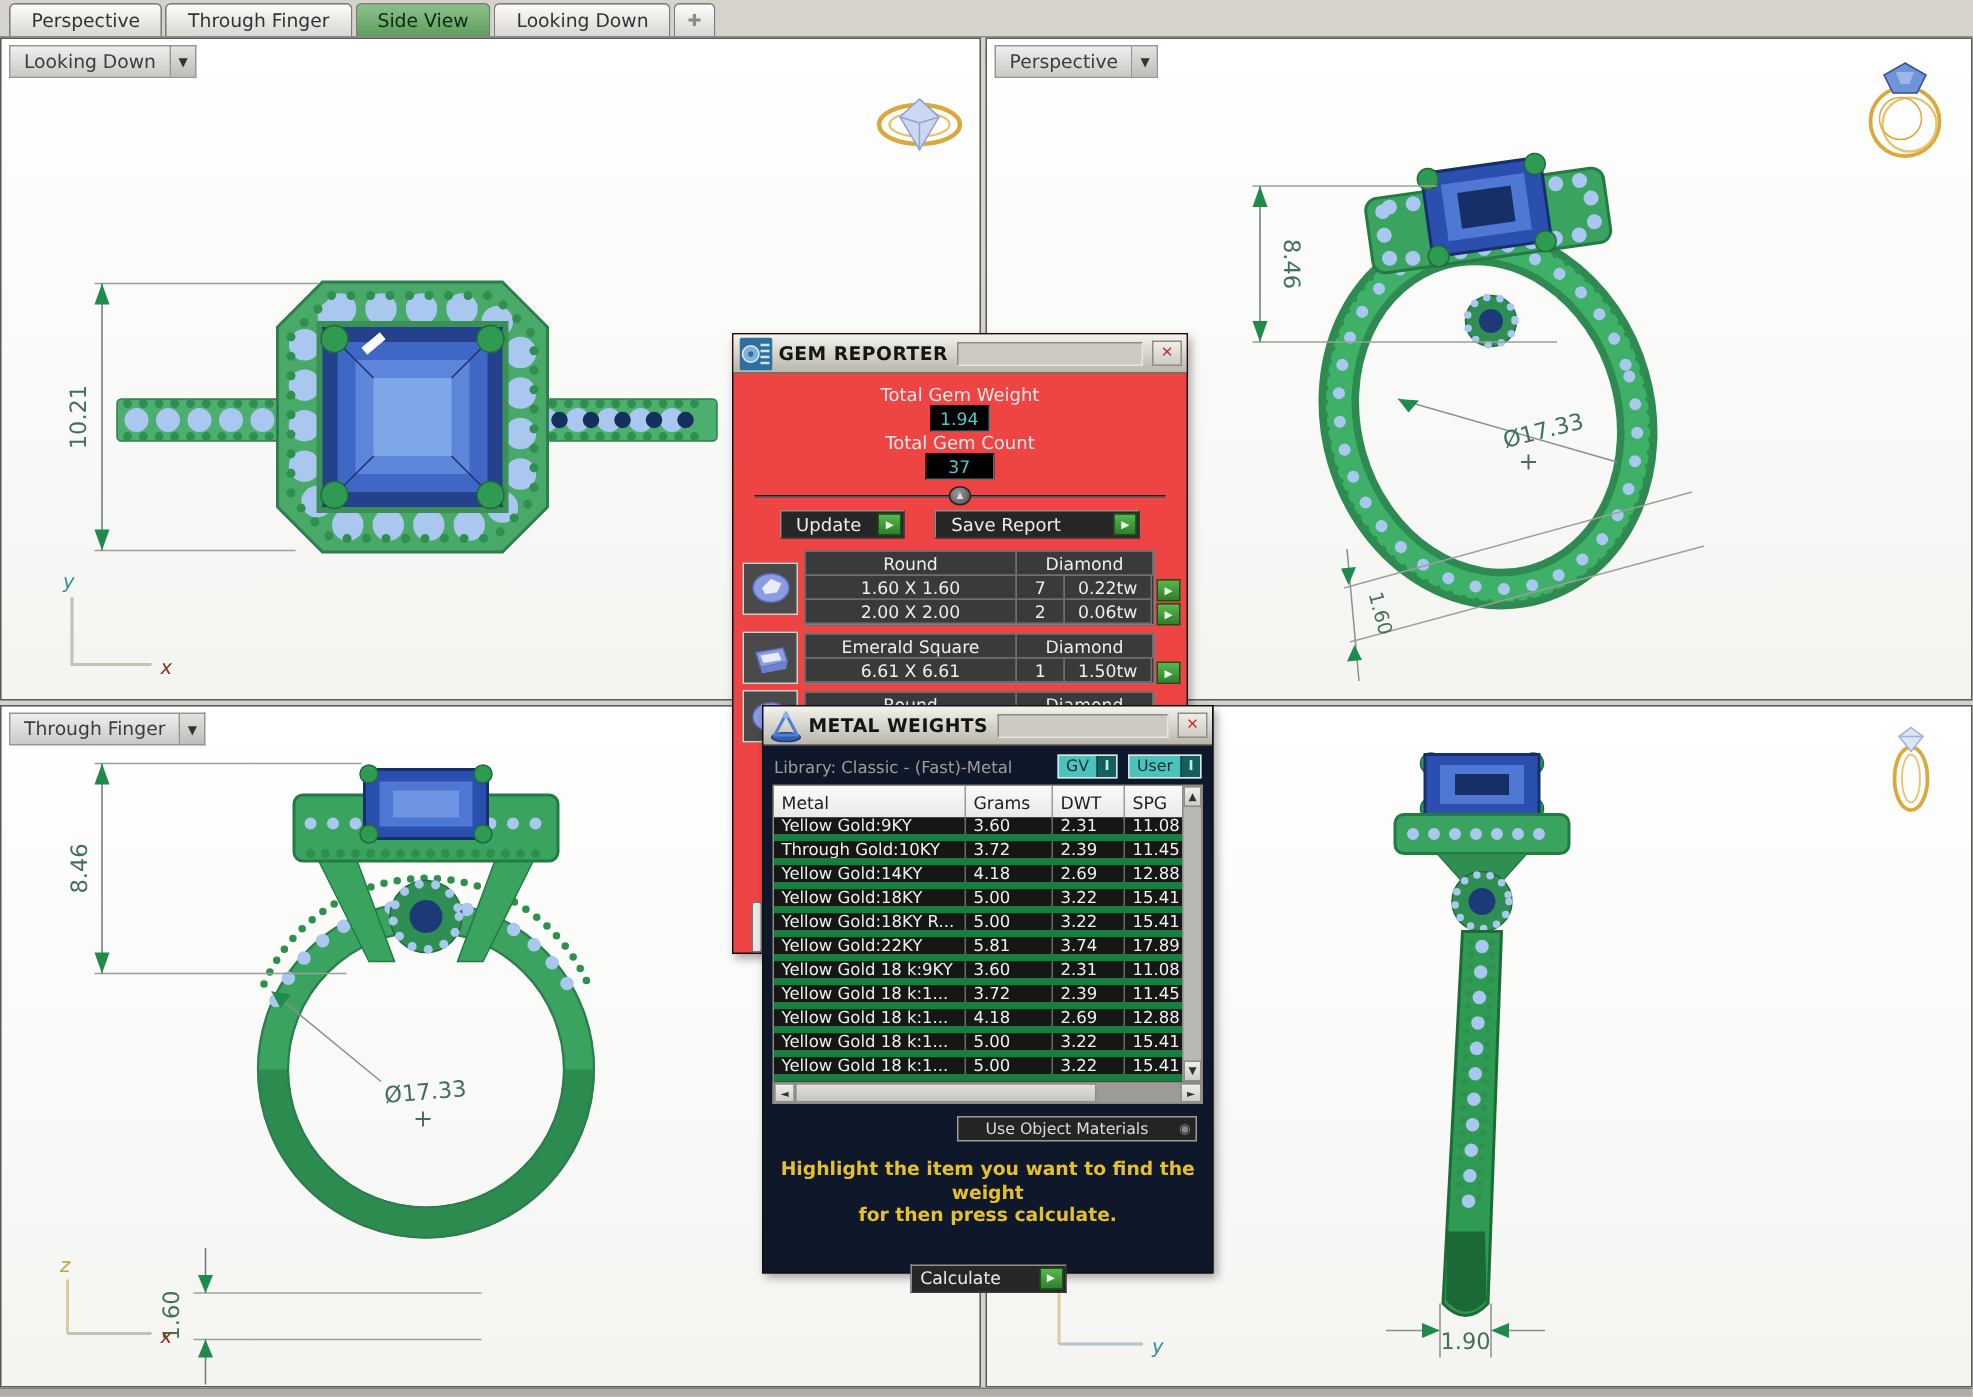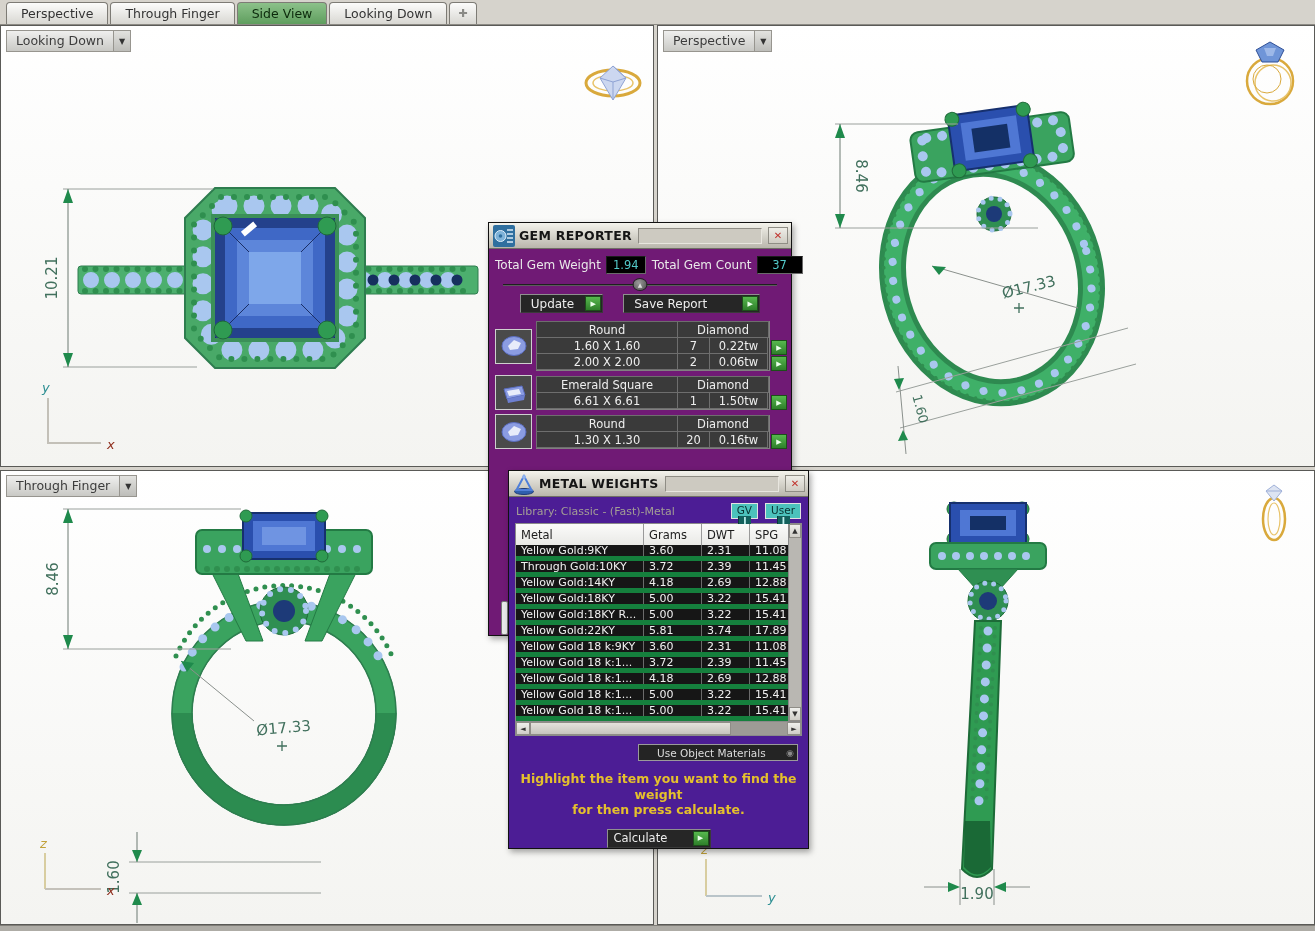--- a/index.html
+++ b/index.html
@@ -33,22 +33,22 @@
   .dlg { position:absolute; border:1px solid #111; box-shadow:2px 3px 6px rgba(0,0,0,.35); }
   .titlebar { height:26px; background:linear-gradient(#f4f3ec,#b9b6ac); display:flex; align-items:center;
     padding:0 3px; border-bottom:1px solid #706e66; }
   .titlebar .ticon { width:22px; height:22px; margin:0 4px 0 1px; }
   .titlebar .ttext { font-size:12.5px; font-weight:bold; color:#151515; letter-spacing:.3px; white-space:nowrap; }
   .titlebar .tslot { flex:1; height:16px; margin:0 6px; background:#cdcac1; border:1px solid #8f8d85; border-right-color:#e8e6df; border-bottom-color:#e8e6df; }
   .xbtn { width:20px; height:17px; background:linear-gradient(#eeede7,#cfccc3); border:1px solid #8f8d85;
     color:#c0302a; font-size:10px; font-weight:bold; display:flex; align-items:center; justify-content:center; cursor:default; }
 
   
-  .gem-reporter { left:488px; top:222px; width:304px; height:414px; background:#701a75; z-index:30; }
-  .gr-totals { display:flex; align-items:center; margin:7px 6px 0 6px; color:#e9e9e9; font-size:12px; white-space:nowrap; }
+  .gem-reporter { left:488px; top:222px; width:304px; height:414px; background:#ef4444; z-index:30; }
+  .gr-totals { display:flex; align-items:center; margin:7px 6px 0 6px; color:#e9e9e9; font-size:12px; white-space:nowrap;flex-direction:column; }
   .valbox { background:#000; border:1px solid #6a6a6a; border-top-color:#1c1c1c; border-left-color:#1c1c1c;
     color:#53c9c9; font-size:11.5px; text-align:center; padding:1px 4px; min-width:40px; margin:0 6px 0 5px; }
   .gr-expander { position:relative; height:14px; margin:4px 14px 2px; }
   .gr-expander .line { position:absolute; left:0; right:0; top:6px; border-top:1px solid #1f1f1f; border-bottom:1px solid #5c5c5c; }
   .gr-expander .knob { position:absolute; left:50%; top:0; transform:translateX(-50%); width:15px; height:13px;
     background:radial-gradient(circle at 40% 35%,#9a9a9a,#4c4c4c); border:1px solid #222; border-radius:50%;
     color:#ddd; font-size:6px; display:flex; align-items:center; justify-content:center; }
   .gr-btnrow { display:flex; justify-content:center; gap:20px; margin:2px 0 8px;align-items:center; }
   .dk-btn { display:flex; align-items:center; height:19px; background:#262626; border:1px solid #8f8f8f;
     border-right-color:#3a3a3a; border-bottom-color:#3a3a3a; }
@@ -60,44 +60,44 @@
   .gicon { width:37px; height:35px; background:#4a4a4a; border:1px solid #cfcfcf; margin-right:4px;
     display:flex; align-items:center; justify-content:center; flex:none; }
   .gtable { border:1px solid #808080; background:#3a3a3a; }
   .grow { display:flex; height:16px; font-size:11.5px; color:#eee;align-items:flex-end; }
   .gcell { display:flex; align-items:center; justify-content:center; border:1px solid #6e6e6e; margin:-1px 0 0 -1px; padding-top:1px; }
   .g-shape { width:142px; } .g-type { width:92px; }
   .g-size { width:142px; } .g-count { width:33px; } .g-wt { width:59px; }
   .gr-thumbtrack { position:absolute; left:12px; top:378px; width:7px; height:34px; background:#e9e9e9; border-radius:2px; border:1px solid #777; }
 
   
-  .metal-weights { left:508px; top:470px; width:301px; height:379px; background:#4c1d95; z-index:40; }
+  .metal-weights { left:508px; top:470px; width:301px; height:379px; background:#0f172a; z-index:40; }
   .mw-libraryrow { display:flex; align-items:center; margin:6px 7px 4px; }
   .mw-library { color:#a39e95; font-size:11px; flex:1; }
-  .tealbtn { display:flex; align-items:center; height:16px; border:1px solid #e2e2e2; background:#4cc2bc; margin-left:7px;flex-direction:column; }
+  .tealbtn { display:flex; align-items:center; height:16px; border:1px solid #e2e2e2; background:#4cc2bc; margin-left:7px; }
   .tealbtn .tl { color:#08302e; font-size:10.5px; padding:0 5px; }
   .tealbtn .ti { width:13px; height:100%; background:#13605c; color:#bff0ee; font-size:9px; font-weight:bold;
     display:flex; align-items:center; justify-content:center; border-left:1px solid #0a3a38; }
   .mw-tablewrap { margin:2px 6px 0; border:1px solid #8a8a8a; background:#111; display:flex; }
   .mw-tmain { flex:1; overflow:hidden; }
   .mw-head { display:grid; grid-template-columns:128px 58px 48px 1fr; background:linear-gradient(#fbfbfa,#e9e9e6); height:21px; }
   .mw-head div { font-size:11.5px; color:#1c1c1c; display:flex; align-items:center; padding-left:5px; border-right:1px solid #9a9a9a; overflow:hidden; }
   .mw-row { display:grid; grid-template-columns:128px 58px 48px 1fr; height:16px; background:#161616; border-bottom:5px solid #15803d; }
   .mw-cell { font-size:11px; color:#f0f0f0; display:flex; align-items:center; padding-left:5px; border-right:1px solid #6b6b6b; white-space:nowrap; overflow:hidden; }
   .vscroll { width:13px; background:#b9b7b2; border-left:1px solid #8a8a8a; display:flex; flex-direction:column; justify-content:space-between; }
   .sbtn { height:14px; background:linear-gradient(#efefec,#cfcdc7); border:1px solid #8f8d87; color:#333;
     font-size:7px; display:flex; align-items:center; justify-content:center; }
   .hscroll { margin:0 6px; height:14px; background:#9d9b96; border:1px solid #8a8a8a; border-top:none; display:flex; }
   .hscroll .thumb { flex:1; background:linear-gradient(#e3e1db,#c6c4be); border:1px solid #8f8d87; margin-right:56px; }
   .mw-usemat { display:flex; align-items:center; height:17px; width:160px; margin:8px 10px 0 auto;
     background:#242424; border:1px solid #9a9a9a; }
   .mw-usemat .ulabel { flex:1; color:#dcdcdc; font-size:10.5px; padding-left:18px; white-space:nowrap; }
   .mw-usemat .uicon { width:14px; color:#8a8a8a; font-size:9px; text-align:center; }
   .mw-hint { margin-top:10px; text-align:center; color:#e5c02c; font-weight:bold; font-size:12.5px; line-height:1.25; }
-  .mw-calc { margin:11px auto 0; width:104px; }
+  .mw-calc { margin:25px auto 0; width:104px; }
   .mw-calc .blabel { flex:1; text-align:left; padding:0 6px; font-size:11.5px; }
 
   svg text { font-family:"DejaVu Sans","Liberation Sans",sans-serif; }
   .dimtxt { fill:#41705d; font-size:15px; }
   .dimtxt-sm { fill:#41705d; font-size:13px; }
   .axis-y { fill:#2e8f93; font-size:13px; font-style:italic; }
   .axis-x { fill:#8f2d1c; font-size:13px; font-style:italic; }
   .axis-z { fill:#c2a23a; font-size:13px; font-style:italic; }
 </style>
 </head>

